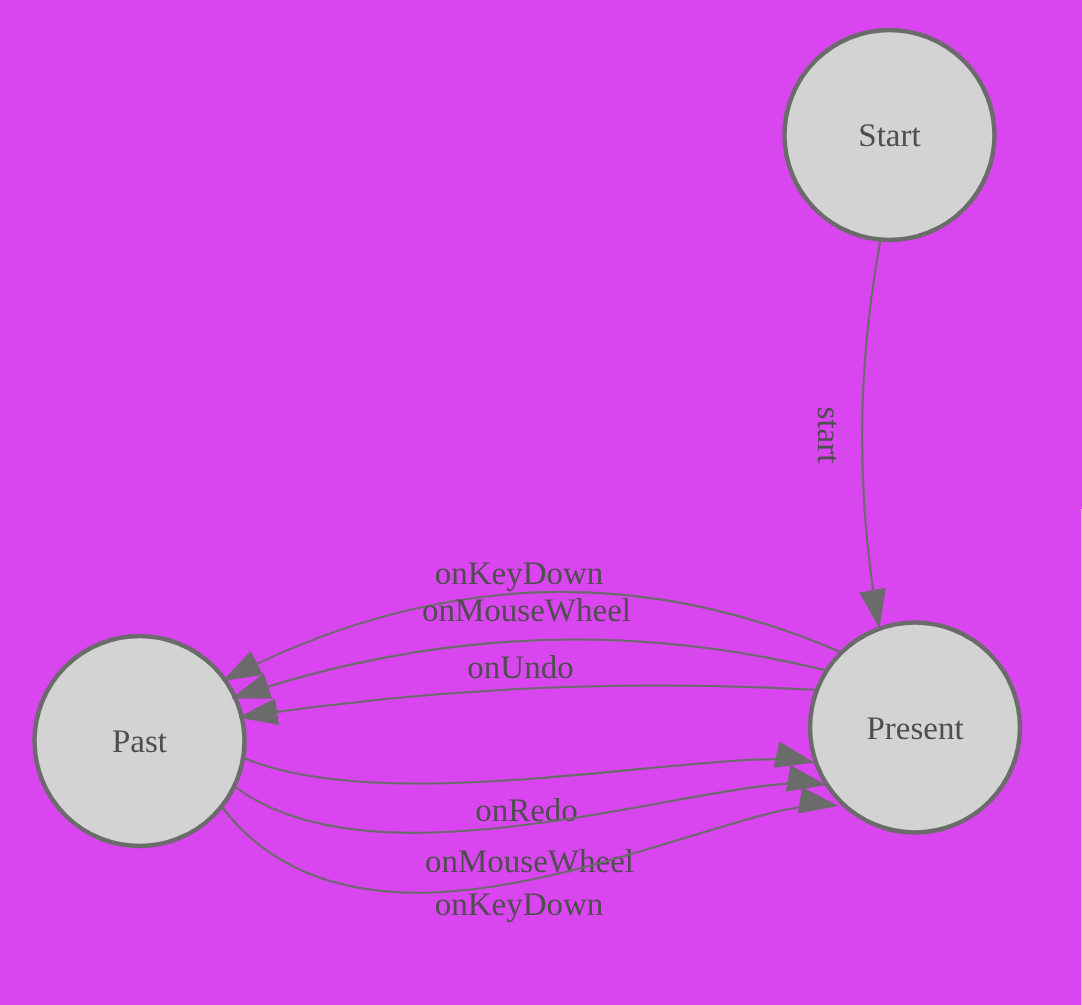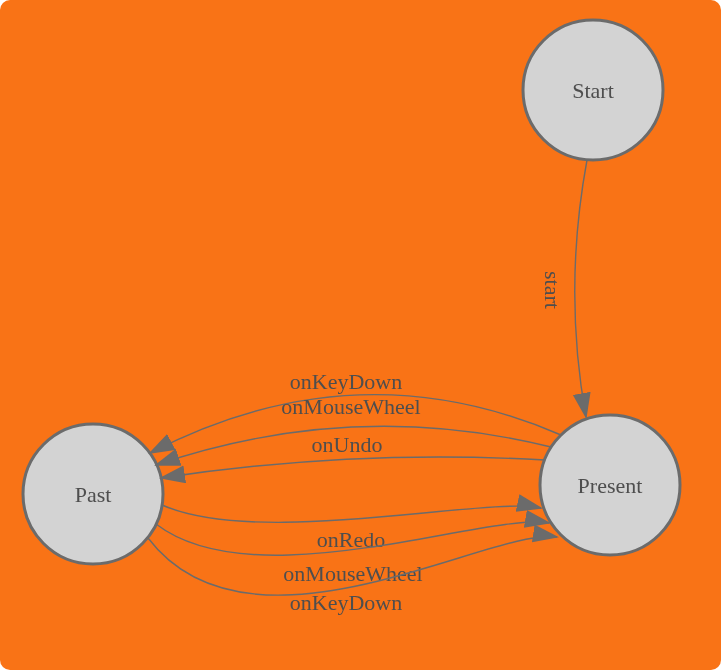--- a/index.html
+++ b/index.html
@@ -5,23 +5,22 @@
   html, body {
     margin: 0;
     padding: 0;
     background: #ffffff;
     font-family: "Liberation Serif", "DejaVu Serif", serif;
   }
   .canvas-wrap {
     position: relative;
     width: 721px;
     height: 670px;
-    background: #f97316;
+    background: #d946ef;
     overflow: hidden;
-    border-radius: 10px;
   }
   svg { display: block; }
   .node-circle {
     stroke-width: 3px;
   }
   .node-label {
     font-size: 22px;
     font-family: "Liberation Serif", "DejaVu Serif", serif;
   }
   .edge-path {

